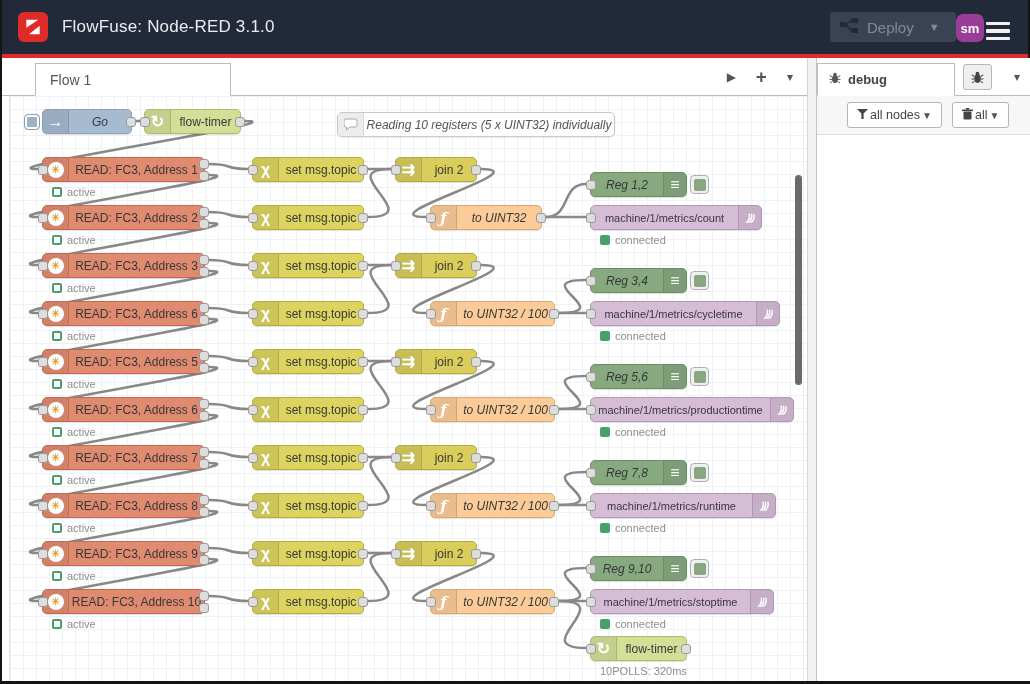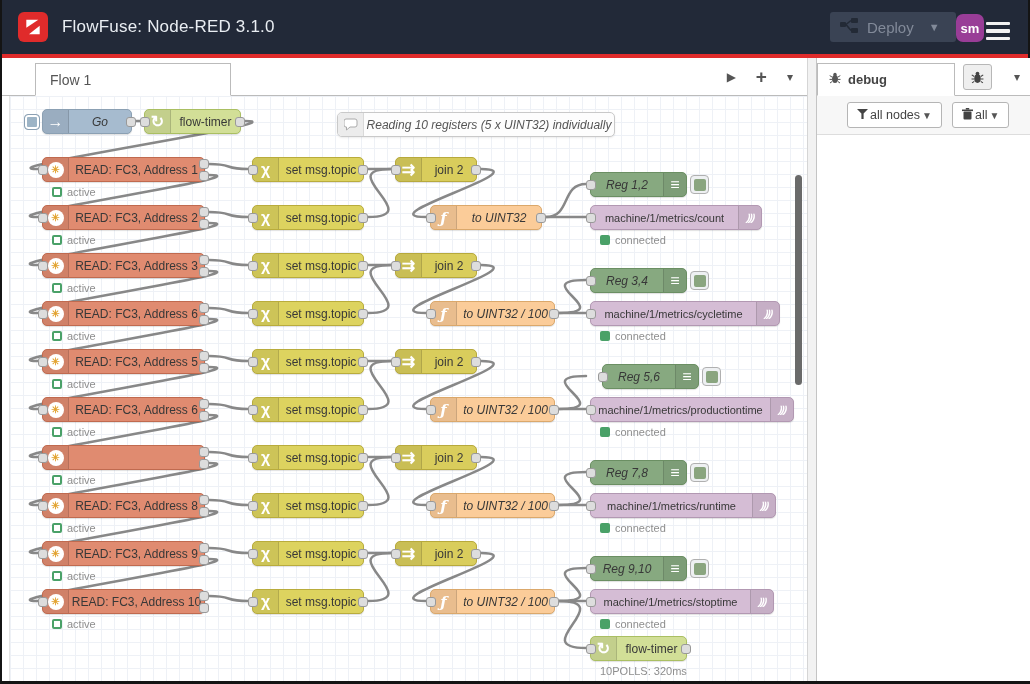--- a/index.html
+++ b/index.html
@@ -272,20 +272,21 @@
               <span class="port port-out1"></span>
             </div>
             <div class="status" style="left: 50px; top: 378px; position: absolute;">
               <span class="st-ring"></span>
               <span>active</span>
             </div>
             <div class="node n-modbus" style="left: 40px; top: 349px; width: 163px; background: rgb(224, 139, 112); border-color: rgb(192, 106, 79);">
               <span class="icon-sec icon-left">
                 <span class="modbus-ball">✳</span>
               </span>
+              <span class="nlabel">READ: FC3, Address 7</span>
               <span class="port port-in"></span>
               <span class="port port-out0"></span>
               <span class="port port-out1"></span>
             </div>
             <div class="status" style="left: 50px; top: 426px; position: absolute;">
               <span class="st-ring"></span>
               <span>active</span>
             </div>
             <div class="node n-modbus" style="left: 40px; top: 397px; width: 163px; background: rgb(224, 139, 112); border-color: rgb(192, 106, 79);">
               <span class="icon-sec icon-left">
@@ -461,21 +462,21 @@
               </span>
             </div>
             <div class="node n-debug italic" style="left: 588px; top: 172px; width: 97px; background: rgb(135, 169, 128); border-color: rgb(107, 143, 99);">
               <span class="nlabel">Reg 3,4</span>
               <span class="icon-sec icon-right">≡</span>
               <span class="port port-in"></span>
               <span class="dbg-btn">
                 <i></i>
               </span>
             </div>
-            <div class="node n-debug italic" style="left: 600px; top: 268px; width: 97px; background: rgb(135, 169, 128); border-color: rgb(107, 143, 99);">
+            <div class="node n-debug italic" style="left: 588px; top: 268px; width: 97px; background: rgb(135, 169, 128); border-color: rgb(107, 143, 99);">
               <span class="nlabel">Reg 5,6</span>
               <span class="icon-sec icon-right">≡</span>
               <span class="port port-in"></span>
               <span class="dbg-btn">
                 <i></i>
               </span>
             </div>
             <div class="node n-debug italic" style="left: 588px; top: 364px; width: 97px; background: rgb(135, 169, 128); border-color: rgb(107, 143, 99);">
               <span class="nlabel">Reg 7,8</span>
               <span class="icon-sec icon-right">≡</span>

